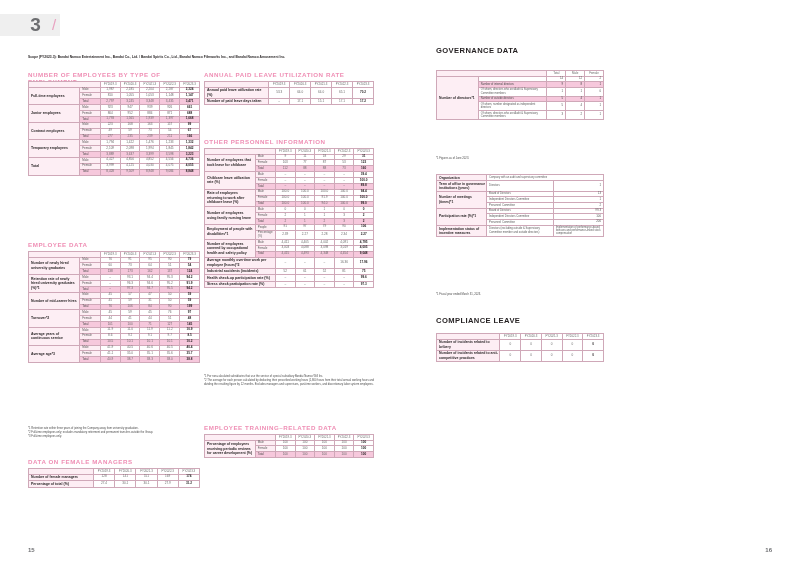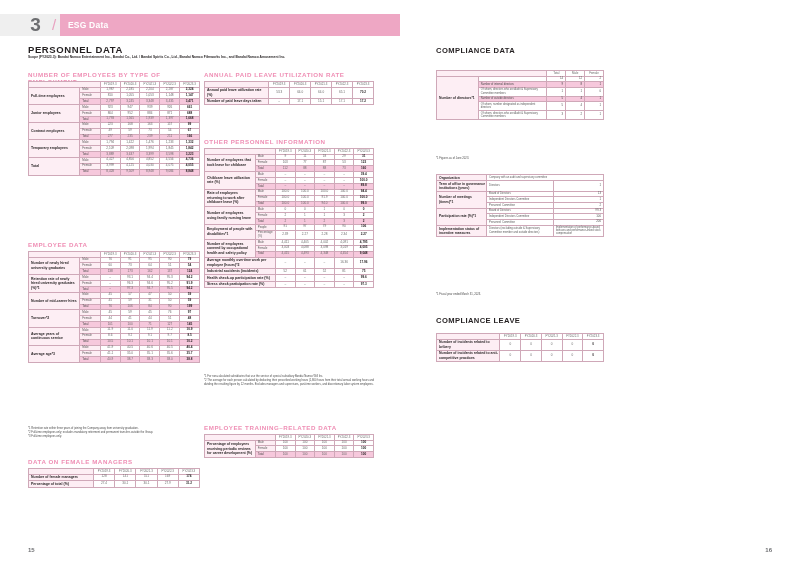--- a/index.html
+++ b/index.html
@@ -105,26 +105,22 @@
 <body>
 
 <div class="spread">
 
   <div class="page page-left">
 
     <div class="banner">
       <div class="banner-grey"></div>
       <div class="banner-num">3</div>
       <div class="banner-slash">/</div>
-      <div class="banner-pink">ESG Data</div>
-    </div>
-
-    <div class="block" style="left:28px; top:44px; width:344px;">
-      <div class="h1">PERSONNEL DATA</div>
-    </div>
+    </div>
+
     <div class="block" style="left:28px; top:55px; width:344px;">
       <div class="scope">Scope (FY2023.3): Bandai Namco Entertainment Inc., Bandai Co., Ltd. / Bandai Spirits Co., Ltd., Bandai Namco Filmworks Inc., and Bandai Namco Amusement Inc.</div>
     </div>
 
     <div class="block" style="left:28px; top:71px; width:172px;">
       <div class="h2">NUMBER OF EMPLOYEES BY TYPE OF EMPLOYMENT</div>
     </div>
     <div class="block" style="left:28px; top:81px; width:172px;">
       <table>
         <colgroup>
@@ -800,21 +796,21 @@
           </tbody>
       </table>
     </div>
 
     <div class="pagenum pagenum-l">15</div>
   </div>
 
   <div class="page page-right">
 
     <div class="block" style="left:36px; top:46px; width:200px;">
-      <div class="h2-dark">COMPLIANCE DATA</div>
+      <div class="h2-dark">GOVERNANCE DATA</div>
     </div>
 
     <div class="block" style="left:36px; top:70px; width:168px;">
       <table class="gv">
         <colgroup>
             <col style="width:25%">
             <col style="width:41%">
             <col style="width:11.3%">
             <col style="width:11.3%">
             <col style="width:11.3%">

